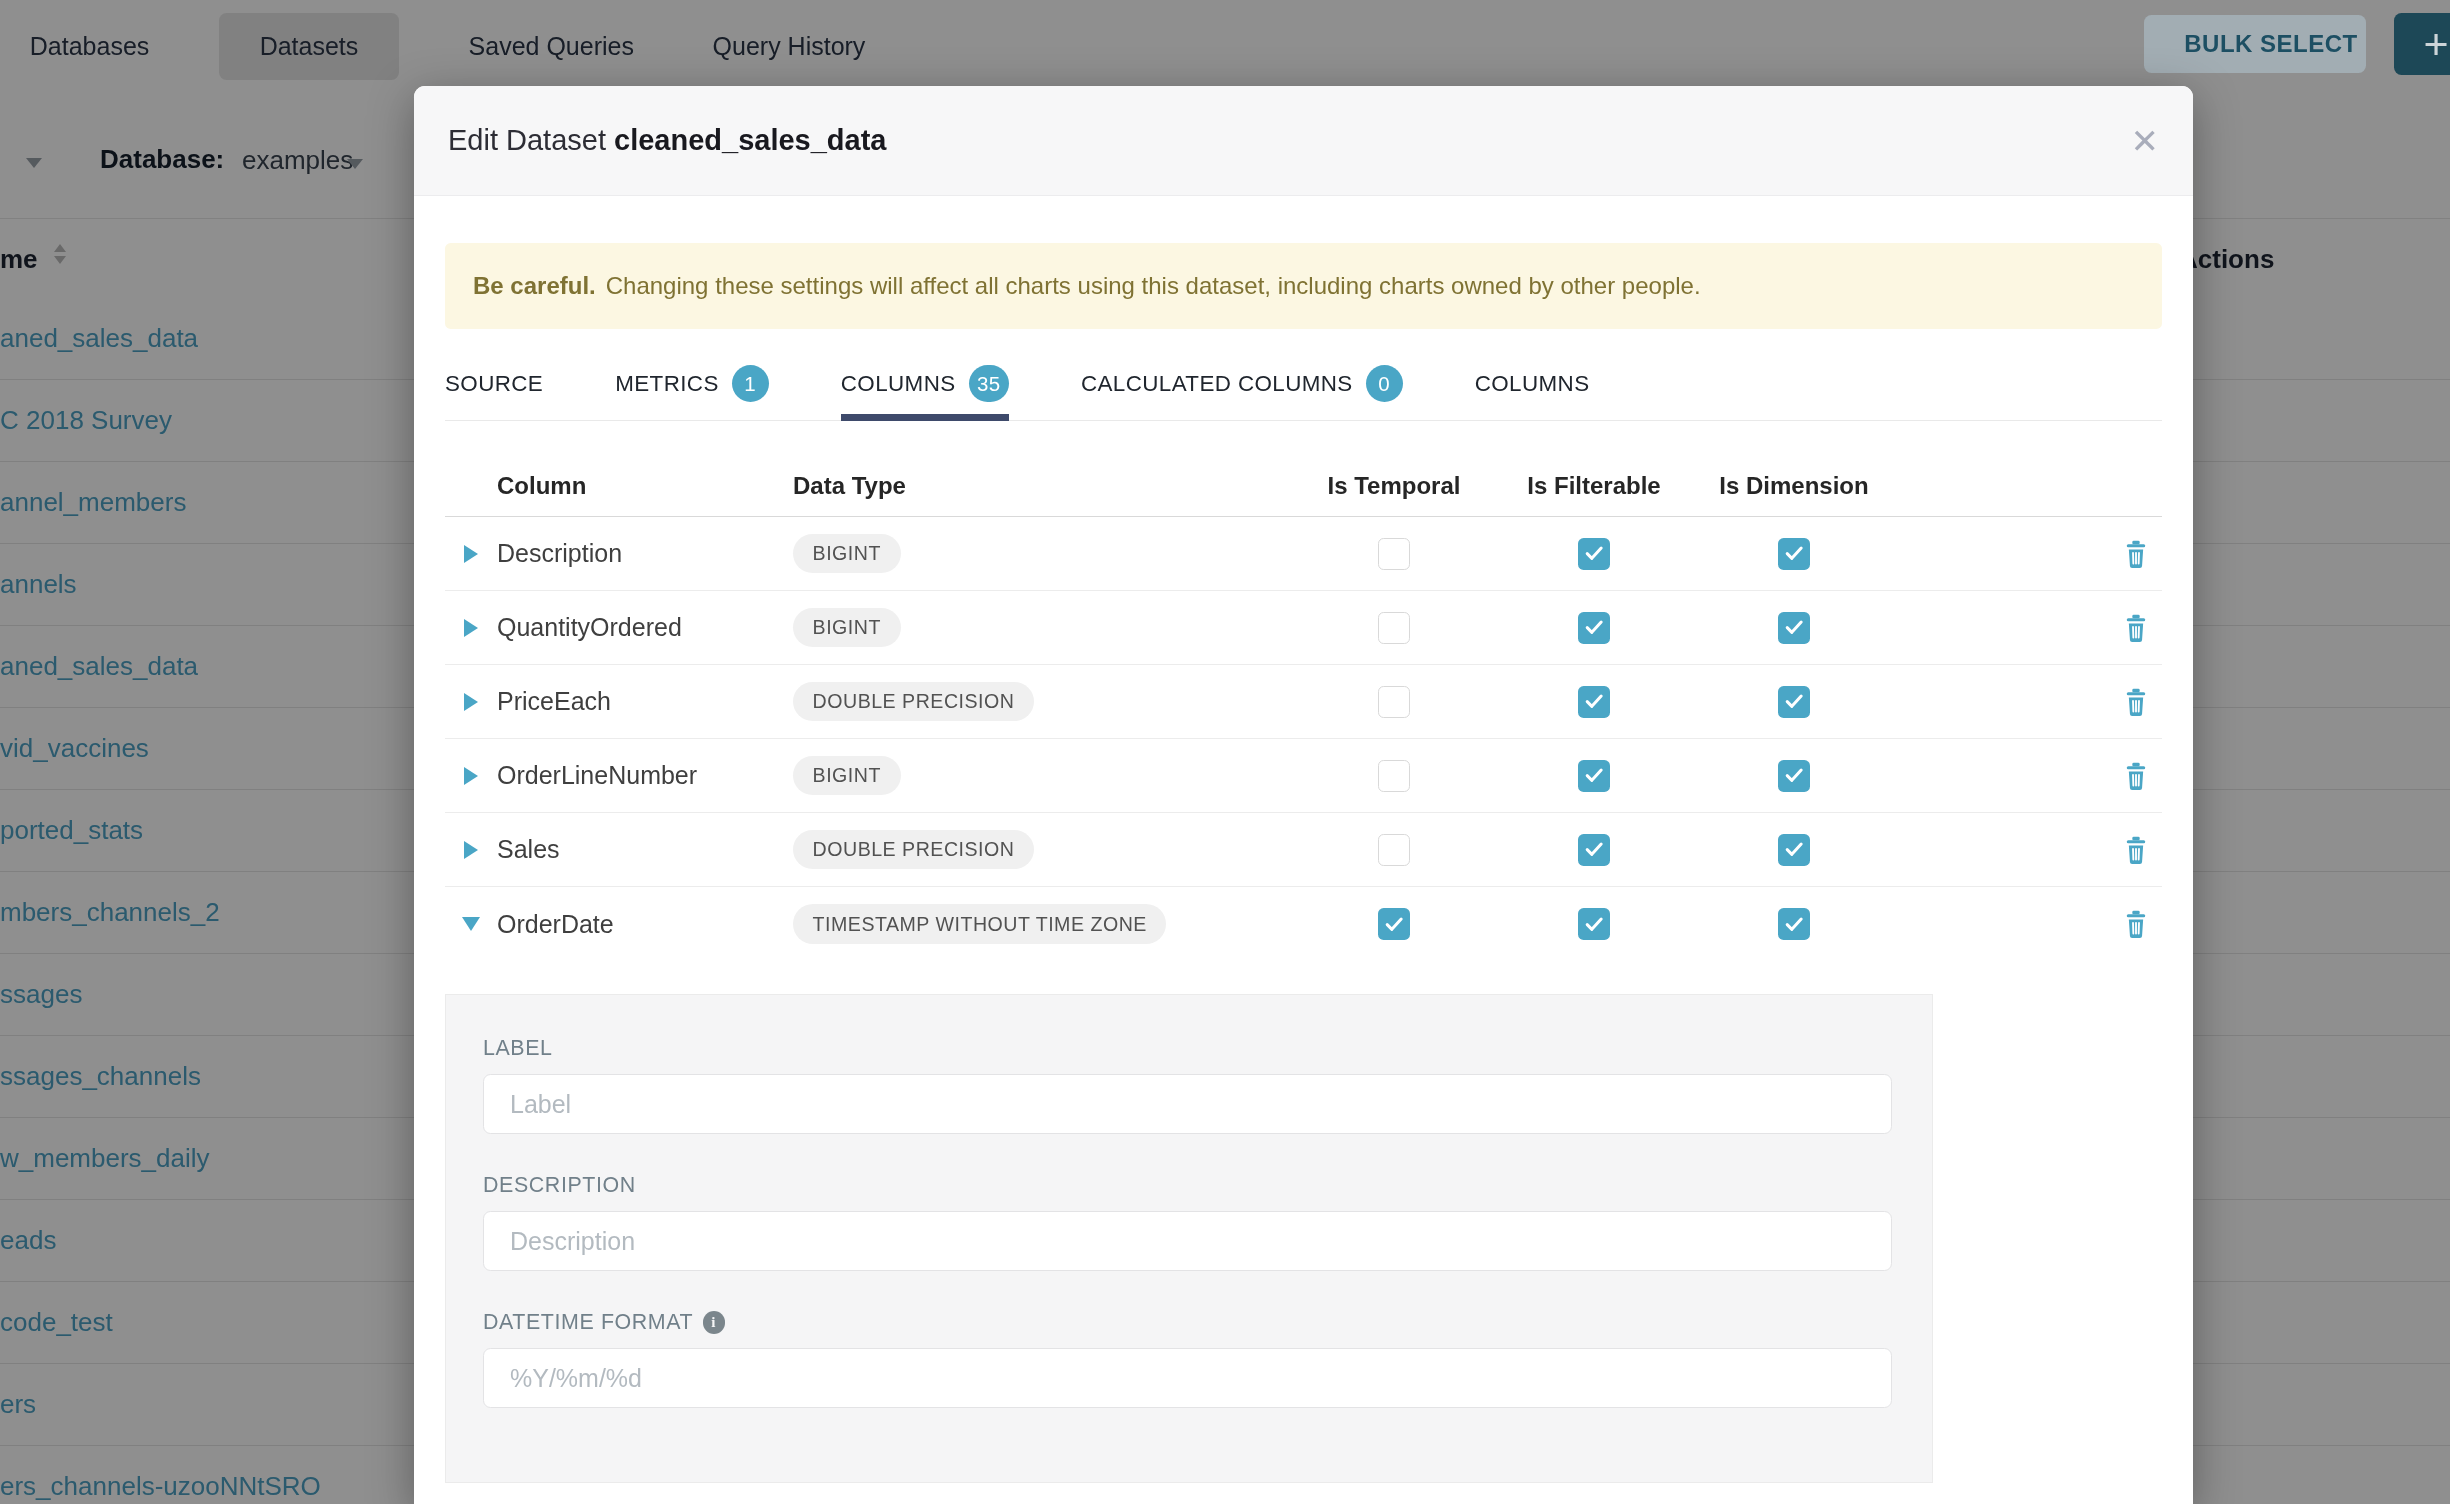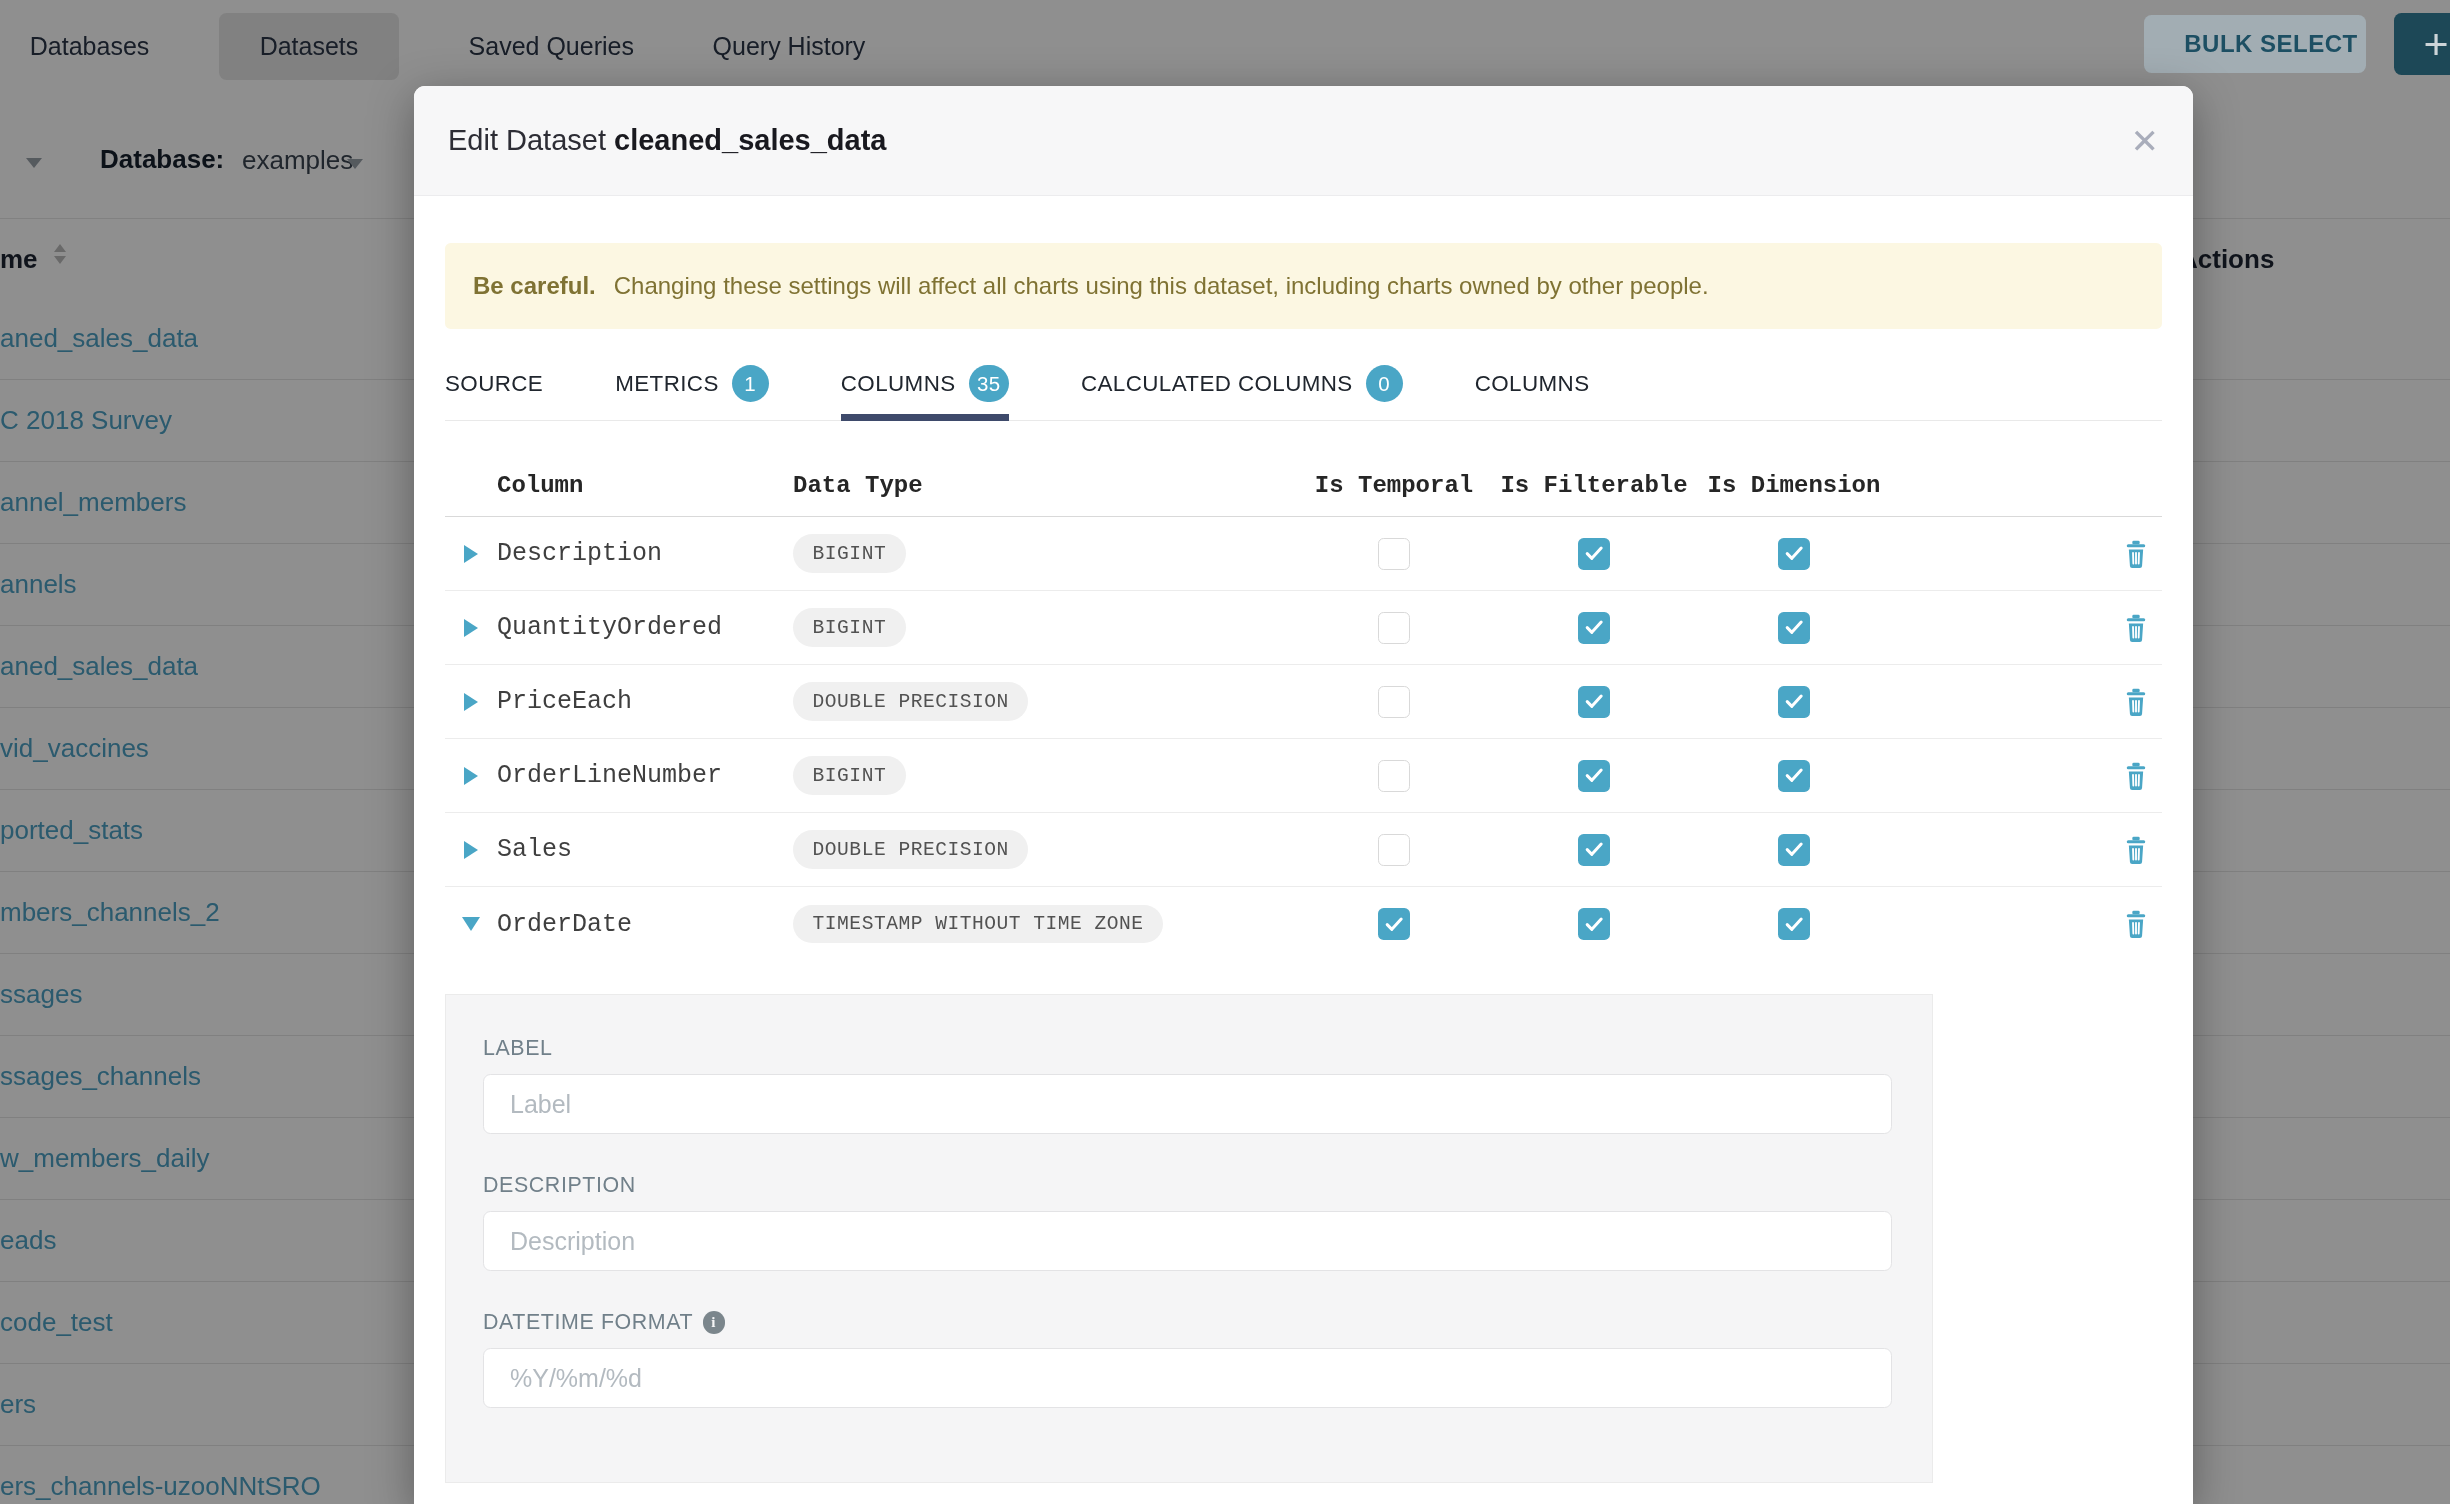--- a/index.html
+++ b/index.html
@@ -51,31 +51,31 @@
   .modal-header { height:110px; background:#f7f7f8; border-bottom:0.9px solid #ececee;
                   display:flex; align-items:center; padding:0 34px; }
   .modal-title { font-size:29px; color:#2d2d35; }
   .modal-title b { color:#19191f; font-weight:700; }
   .modal-close { margin-left:auto; font-size:34px; color:#a9adbb; cursor:pointer; line-height:1; }
 
   .modal-body { padding:0 31px; }
 
   .warning { margin-top:47px; height:86px; background:#fcf7e2; border-radius:5.6px;
              display:flex; align-items:center; padding:0 28px; font-size:24px; color:#7f7233; }
-  .warning b { font-weight:700; margin-right:18px; }
+  .warning b { font-weight:700; margin-right:10px; }
 
   .tabs { margin-top:24px; display:flex; gap:72px; border-bottom:0.9px solid #e9e9e9; height:68px; }
   .tab { display:flex; align-items:center; gap:13px; font-size:22.4px; letter-spacing:0.4px;
          color:#20262e; position:relative; cursor:pointer; padding-bottom:5.6px; }
   .tab .badge { min-width:37px; height:37px; padding:0 8.4px; border-radius:18.6px; background:#4aa6c6;
                 color:#fff; font-size:20.5px; display:inline-flex; align-items:center; justify-content:center; }
   .tab.active::after { content:""; position:absolute; left:0; right:0; bottom:-0.9px; height:6.5px; background:#3e4a6b; }
 
   .cols-grid { display:grid; grid-template-columns:52px 296px 501px 200px 200px 200px 1fr 52px;
-               align-items:center;font-family:Liberation Mono, monospace; }
+               align-items:center; }
   .cols-head { margin-top:34px; height:62px; border-bottom:1.9px solid #d9d9d9;
                font-size:24px; font-weight:700; color:#262626; }
   .cols-head .h-center { text-align:center; }
   .col-row { height:74px; border-bottom:0.9px solid #ececec; }
   .col-row.last { border-bottom:none; }
   .caret-cell { display:flex; justify-content:center; }
   .tri-right { width:0; height:0; border-top:9.3px solid transparent; border-bottom:9.3px solid transparent;
                border-left:14px solid #4aa6c6; cursor:pointer; }
   .tri-down  { width:0; height:0; border-left:9.3px solid transparent; border-right:9.3px solid transparent;
                border-top:14px solid #4aa6c6; cursor:pointer; }

